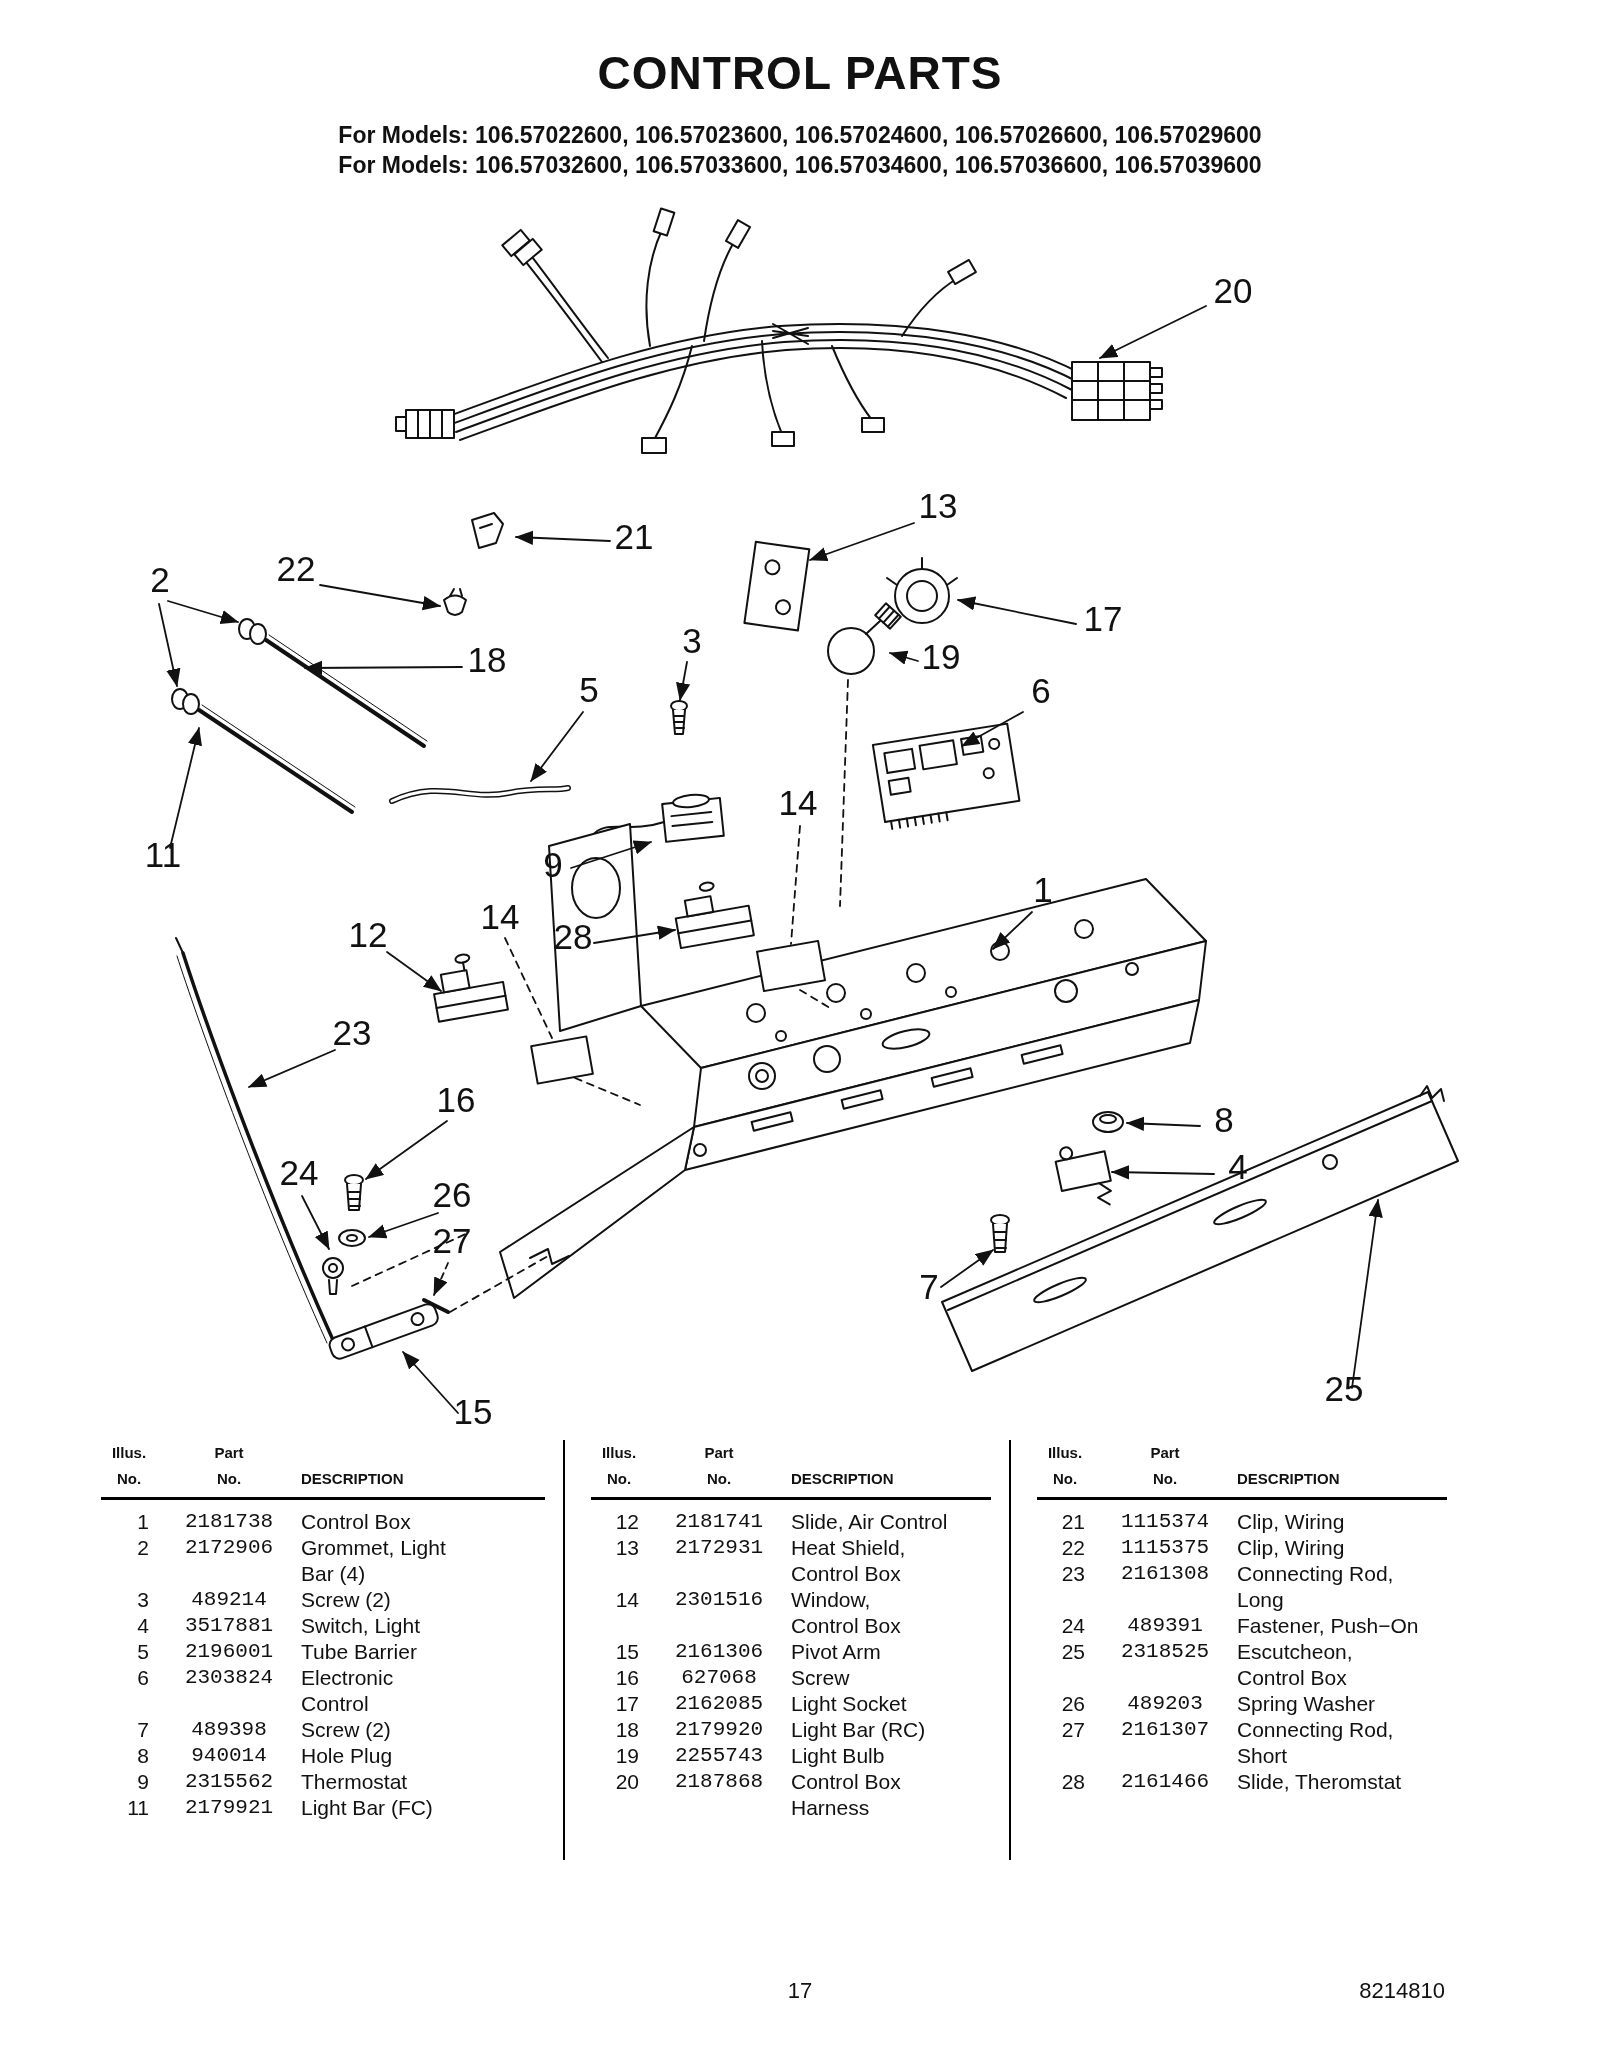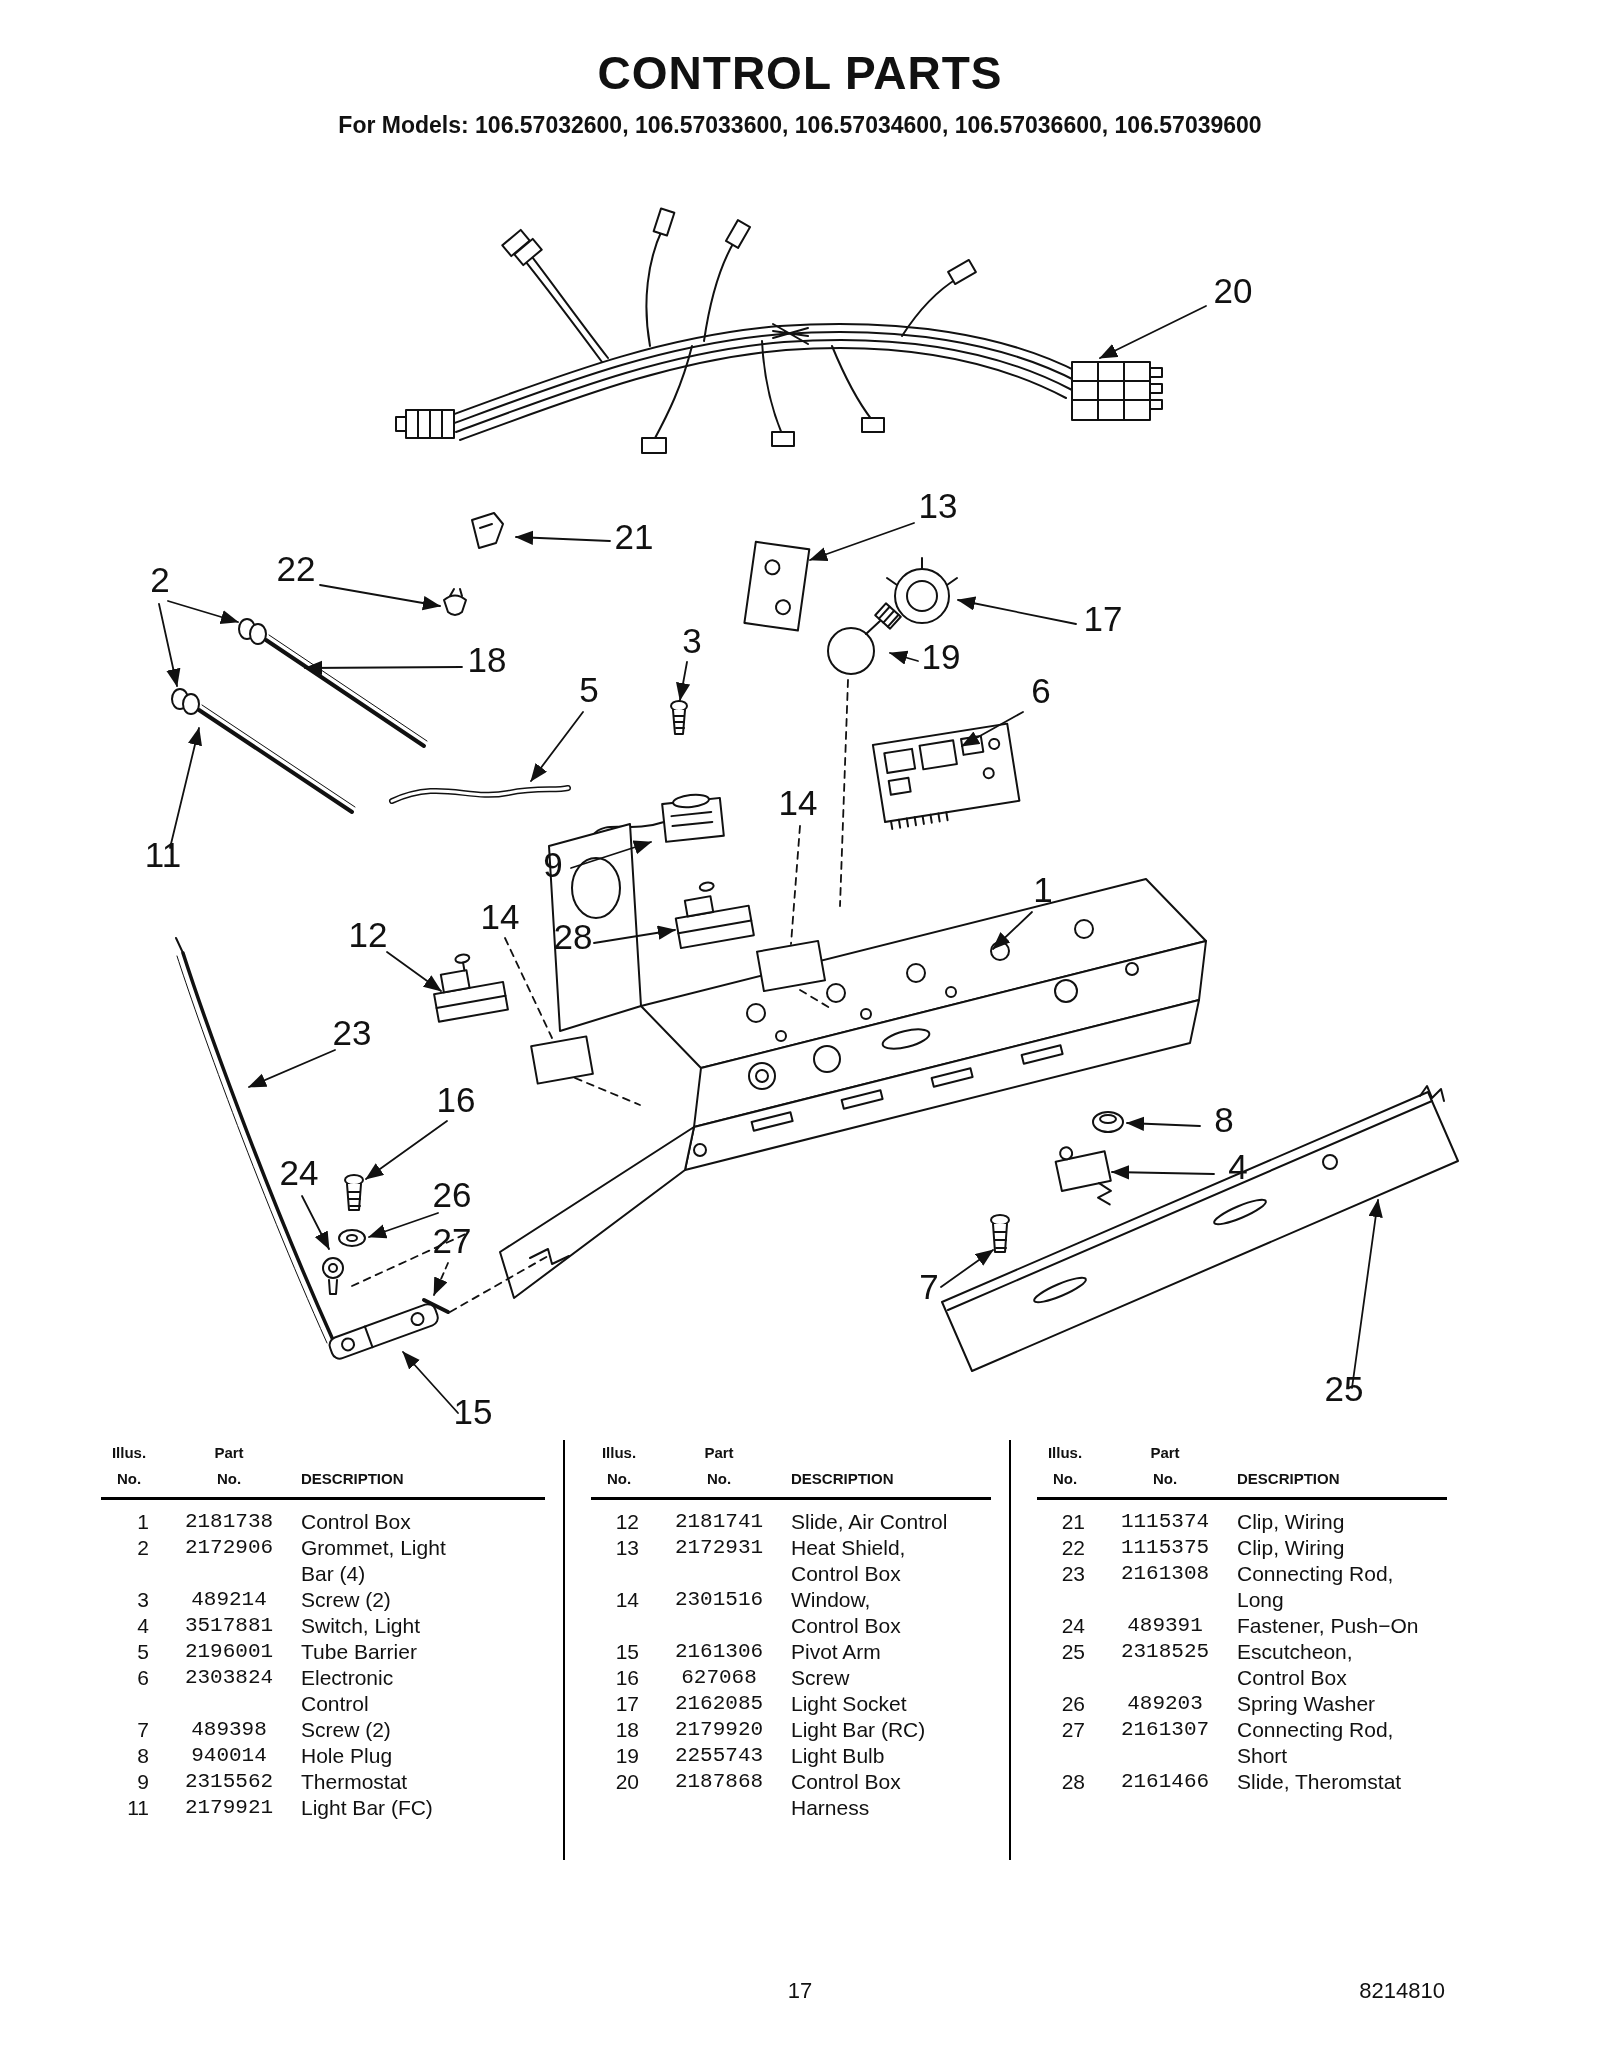--- a/index.html
+++ b/index.html
@@ -5,21 +5,21 @@
   * { box-sizing: border-box; margin: 0; padding: 0; }
   html, body { width: 1600px; height: 2071px; }
   body {
     position: relative;
     background: #ffffff;
     color: #111;
     font-family: "Liberation Sans", sans-serif;
     overflow: hidden;
   }
   .doc-header { position: absolute; top: 46px; left: 0; width: 100%; text-align: center; }
-  .doc-header h1 { font-size: 46px; font-weight: bold; letter-spacing: 1px; margin-bottom: 10px; }
+  .doc-header h1 { font-size: 46px; font-weight: bold; letter-spacing: 1px; margin-bottom: 20px; }
   .models, .finishes { font-size: 23px; font-weight: bold; line-height: 30px; }
   .finishes { white-space: pre; }
 
   .diagram { position: absolute; top: 160px; left: 0; }
   svg .callout { font-family: "Liberation Sans", sans-serif; font-size: 35px; fill: #111; stroke: none; }
 
   .tables { position: absolute; top: 1440px; left: 95px; width: 1370px; height: 420px; display: flex; }
   .ptable { padding-right: 4px; }
   .ptable.t1 { width: 468px; padding-left: 6px; }
   .ptable.t2 { width: 446px; border-left: 2px solid #000; padding-left: 26px; }
@@ -40,20 +40,21 @@
   .page-footer .pg { position: absolute; left: 0; width: 100%; text-align: center; }
   .page-footer .doc { position: absolute; right: 155px; top: 0; }
 </style>
 </head>
 <body>
 
 <div class="page">
 
   <header class="doc-header">
     <h1>CONTROL PARTS</h1>
+    <div class="models">For Models: 106.57022600, 106.57023600, 106.57024600, 106.57026600, 106.57029600</div>
     <div class="models">For Models: 106.57032600, 106.57033600, 106.57034600, 106.57036600, 106.57039600</div>
   </header>
 
   <svg class="diagram" width="1600" height="1290" viewBox="0 160 1600 1290" xmlns="http://www.w3.org/2000/svg">
     <defs>
       <marker id="arr" markerWidth="11" markerHeight="9" refX="9.5" refY="4" orient="auto">
         <path d="M0,0 L10,4 L0,8 Z" fill="#111" stroke="none"></path>
       </marker>
     </defs>
 

